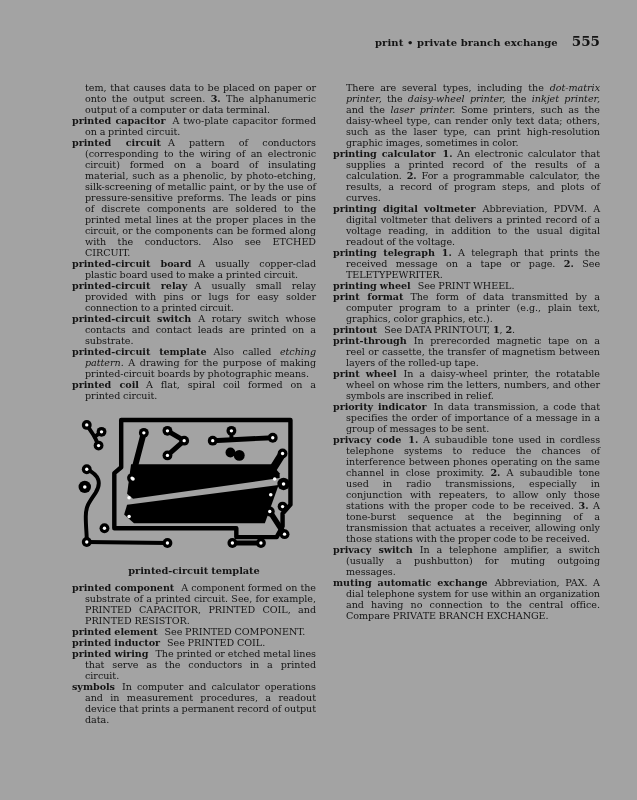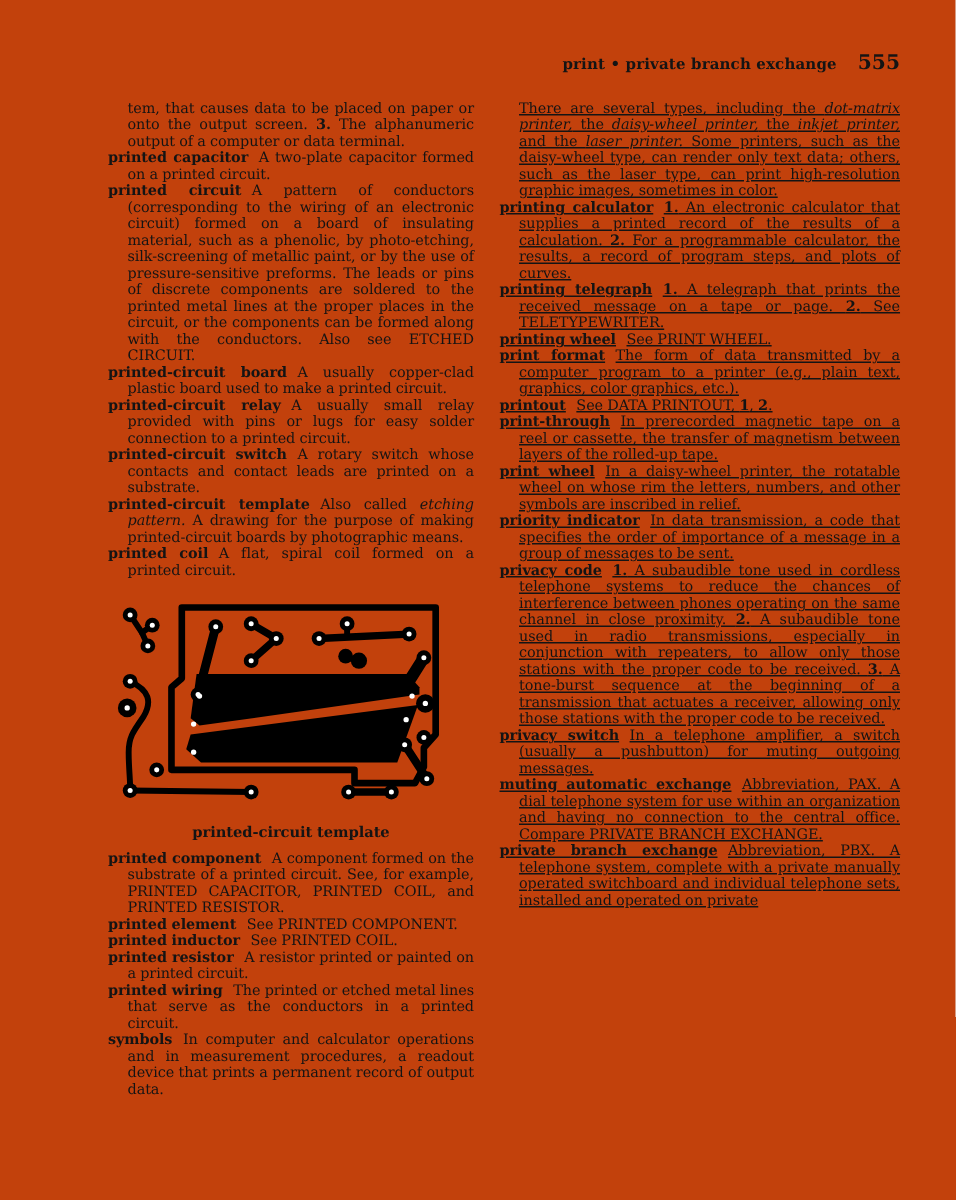--- a/index.html
+++ b/index.html
@@ -1,24 +1,24 @@
 <!DOCTYPE html>
 <html><head>
 <meta charset="utf-8">
 <style>
   html,body{margin:0;padding:0;background:#e8e8e8;}
-  .page{position:relative;width:637px;height:800px;background:#c2410c;overflow:hidden;
+  .page{position:relative;width:637px;height:800px;background:#a3a3a3;overflow:hidden;
         font-family:"DejaVu Serif","Liberation Serif",serif;color:#141414;}
   .header{position:absolute;top:31px;left:0;right:37px;text-align:right;white-space:nowrap;}
   .header .kw{font-weight:bold;font-size:10px;letter-spacing:.1px;}
   .header .pg{font-weight:bold;font-size:13.5px;margin-left:14px;}
-  .col{position:absolute;top:67px;text-align:justify;font-size:9.6px;line-height:11px;
+  .col{position:absolute;top:82px;text-align:justify;font-size:9.6px;line-height:11px;
        letter-spacing:-0.05px;word-spacing:-0.2px;}
   #col-left{left:72px;width:244px;}
-  #col-right{left:333px;width:267px;text-decoration:underline;}
+  #col-right{left:333px;width:267px;}
   p.entry{margin:0;padding-left:13px;text-indent:-13px;}
   p.cont{text-indent:0;}
   .term{font-weight:bold;margin-right:7px;}
   .run-b{font-weight:bold;}
   .run-i{font-style:italic;}
   #figure-block{margin:7px 0 6px 0;}
   #figure-block svg{display:block;margin:0 auto;}
   .caption{margin-top:9px;text-align:center;font-weight:bold;font-size:9.8px;text-indent:0;}
 </style>
 </head>
@@ -108,33 +108,32 @@
             <circle cx="58" cy="110" r="1.8"></circle>
         <circle cx="206" cy="72" r="1.8"></circle>
             <circle cx="202" cy="88" r="1.8"></circle>
       </g>
     </svg>
     <div class="caption">printed-circuit template</div>
   </div>
       <p class="entry"><span class="term">printed component</span><span>A component formed on the substrate of a printed circuit. See, for example, PRINTED CAPACITOR, PRINTED COIL, and PRINTED RESISTOR.</span></p>
       <p class="entry"><span class="term">printed element</span><span>See PRINTED COMPONENT.</span></p>
       <p class="entry"><span class="term">printed inductor</span><span>See PRINTED COIL.</span></p>
-      <p class="entry"><span class="term">printed resistor</span><span>A resistor printed or painted on a printed circuit.</span></p>
       <p class="entry"><span class="term">printed wiring</span><span>The printed or etched metal lines that serve as the conductors in a printed circuit.</span></p>
       <p class="entry"><span class="term">symbols</span><span>In computer and calculator operations and in measurement procedures, a readout device that prints a permanent record of output data.</span></p>
     </div>
   <div id="col-right" class="col">
       <p class="entry cont"><span>There are several types, including the </span><span class="run-i">dot-matrix printer,</span><span> the </span><span class="run-i">daisy-wheel printer,</span><span> the </span><span class="run-i">inkjet printer,</span><span> and the </span><span class="run-i">laser printer.</span><span> Some printers, such as the daisy-wheel type, can render only text data; others, such as the laser type, can print high-resolution graphic images, sometimes in color.</span></p>
       <p class="entry"><span class="term">printing calculator</span><span class="run-b">1.</span><span> An electronic calculator that supplies a printed record of the results of a calculation. </span><span class="run-b">2.</span><span> For a programmable calculator, the results, a record of program steps, and plots of curves.</span></p>
+      <p class="entry"><span class="term">printing digital voltmeter</span><span>Abbreviation, PDVM. A digital voltmeter that delivers a printed record of a voltage reading, in addition to the usual digital readout of the voltage.</span></p>
       <p class="entry"><span class="term">printing telegraph</span><span class="run-b">1.</span><span> A telegraph that prints the received message on a tape or page. </span><span class="run-b">2.</span><span> See TELETYPEWRITER.</span></p>
       <p class="entry"><span class="term">printing wheel</span><span>See PRINT WHEEL.</span></p>
       <p class="entry"><span class="term">print format</span><span>The form of data transmitted by a computer program to a printer (e.g., plain text, graphics, color graphics, etc.).</span></p>
       <p class="entry"><span class="term">printout</span><span>See DATA PRINTOUT, </span><span class="run-b">1</span><span>, </span><span class="run-b">2</span><span>.</span></p>
       <p class="entry"><span class="term">print-through</span><span>In prerecorded magnetic tape on a reel or cassette, the transfer of magnetism between layers of the rolled-up tape.</span></p>
       <p class="entry"><span class="term">print wheel</span><span>In a daisy-wheel printer, the rotatable wheel on whose rim the letters, numbers, and other symbols are inscribed in relief.</span></p>
       <p class="entry"><span class="term">priority indicator</span><span>In data transmission, a code that specifies the order of importance of a message in a group of messages to be sent.</span></p>
       <p class="entry"><span class="term">privacy code</span><span class="run-b">1.</span><span> A subaudible tone used in cordless telephone systems to reduce the chances of interference between phones operating on the same channel in close proximity. </span><span class="run-b">2.</span><span> A subaudible tone used in radio transmissions, especially in conjunction with repeaters, to allow only those stations with the proper code to be received. </span><span class="run-b">3.</span><span> A tone-burst sequence at the beginning of a transmission that actuates a receiver, allowing only those stations with the proper code to be received.</span></p>
       <p class="entry"><span class="term">privacy switch</span><span>In a telephone amplifier, a switch (usually a pushbutton) for muting outgoing messages.</span></p>
       <p class="entry"><span class="term">muting automatic exchange</span><span>Abbreviation, PAX. A dial telephone system for use within an organization and having no connection to the central office. Compare PRIVATE BRANCH EXCHANGE.</span></p>
-      <p class="entry"><span class="term">private branch exchange</span><span>Abbreviation, PBX. A telephone system, complete with a private manually operated switchboard and individual telephone sets, installed and operated on private</span></p>
     </div>
 
 </div>
 
 </body></html>

